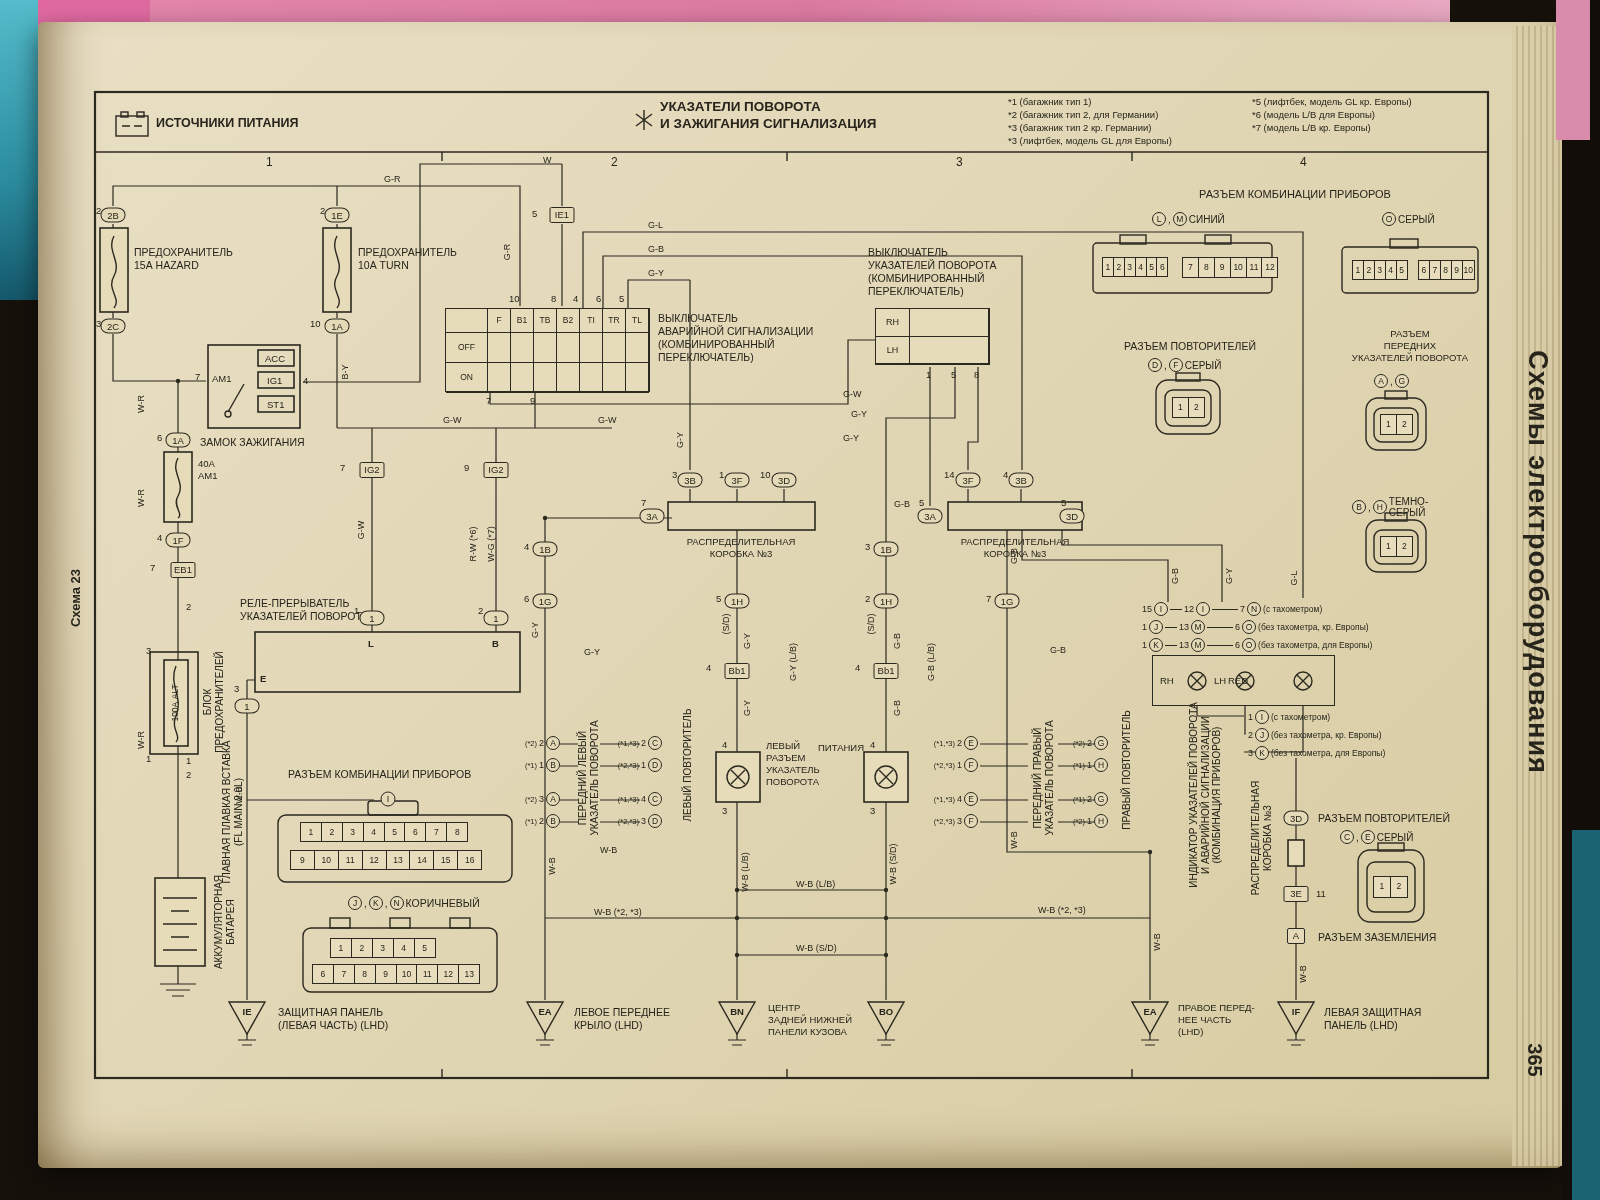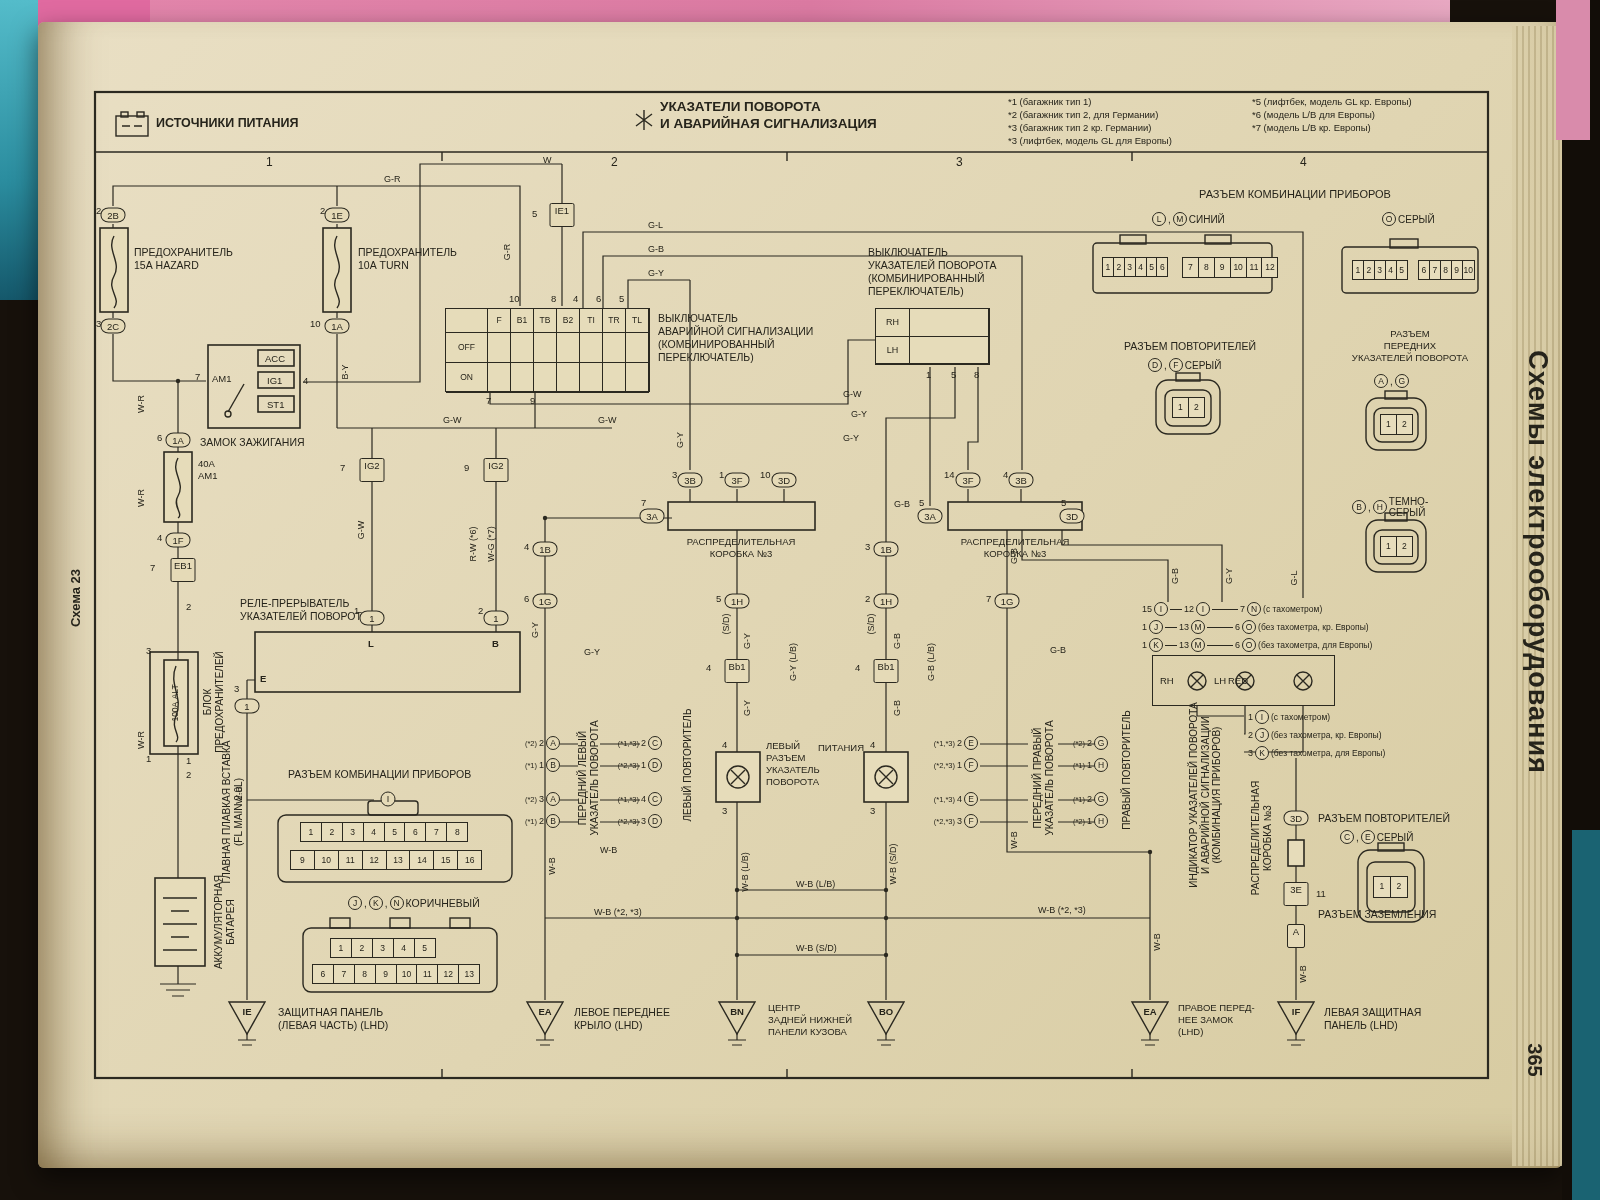--- a/index.html
+++ b/index.html
@@ -23,21 +23,21 @@
   .lab{position:absolute;font-size:10.5px;line-height:12px;white-space:nowrap;color:#26241b}
   .b{font-weight:bold}
   .ctr{text-align:center}
   .small{font-size:9.5px;line-height:11px}
   .t8{font-size:8.5px}
   .pin{position:absolute;font-size:9.5px;line-height:10px;white-space:nowrap}
   .vc{position:absolute;white-space:nowrap;transform:translate(-50%,-50%) rotate(-90deg);font-size:10px;line-height:11.5px;text-align:center}
   .vcr{position:absolute;white-space:nowrap;transform:translate(-50%,-50%) rotate(90deg)}
   .codebox{position:absolute;transform:translate(-50%,-50%);min-width:25px;height:15px;border:1.4px solid #2b2920;
     border-radius:8px/7px;font-size:9.5px;line-height:13px;text-align:center;background:#e5dab7;padding:0 2px;white-space:nowrap}
-  .codebox.sq{border-radius:2px;height:24px;line-height:14px}
+  .codebox.sq{border-radius:2px;height:16px;line-height:14px}
   .cletp{position:absolute;transform:translate(-50%,-50%);width:15px;height:15px;border:1.2px solid #2b2920;border-radius:50%;
     font-size:9px;line-height:13px;text-align:center;background:#e5dab7}
   .clet{display:inline-block;width:14px;height:14px;border:1.2px solid #2b2920;border-radius:50%;font-size:8.5px;line-height:12px;
     text-align:center;background:#e5dab7;flex:none}
   .cells{position:absolute;display:flex;padding-left:1px}
   .cell{border:1.1px solid #2b2920;margin-left:-1.1px;min-width:14px;height:20px;font-size:8.5px;line-height:18px;text-align:center;
     padding:0 1px;background:#e7ddbc}
   .c22 .cell{min-width:22px}.c25 .cell{min-width:25px}.c12 .cell{min-width:12px}.c17 .cell{min-width:17px;height:21px}
   .c18 .cell{min-width:18px;height:22px}
   .box{position:absolute;border:1.6px solid #2b2920}
@@ -228,21 +228,21 @@
       <circle cx="1150" cy="852" r="2.2"></circle>
   </g>
 </svg>
 
 <div class="vc b" style="left:76px;top:598px;font-size:13px">Схема 23</div>
 <div class="vcr b" style="left:1537px;top:562px;font-size:27px;letter-spacing:1px">Схемы электрооборудования</div>
 <div class="vcr b" style="left:1534px;top:1060px;font-size:20px">365</div>
 
 <div class="lab b" style="left:156px;top:117px;font-size:12.5px">ИСТОЧНИКИ ПИТАНИЯ</div>
 <div class="lab b" style="left:660px;top:101px;font-size:13.5px">УКАЗАТЕЛИ ПОВОРОТА</div>
-<div class="lab b" style="left:660px;top:118px;font-size:13.5px">И АВАРИЙНАЯ СИГНАЛИЗАЦИЯ</div>
+<div class="lab b" style="left:660px;top:118px;font-size:13.5px">И ЗАЖИГАНИЯ СИГНАЛИЗАЦИЯ</div>
 <div class="lab small" style="left:1008px;top:96px">*1 (багажник тип 1)</div>
 <div class="lab small" style="left:1008px;top:109px">*2 (багажник тип 2, для Германии)</div>
 <div class="lab small" style="left:1008px;top:122px">*3 (багажник тип 2 кр. Германии)</div>
 <div class="lab small" style="left:1008px;top:135px">*3 (лифтбек, модель GL для Европы)</div>
 <div class="lab small" style="left:1252px;top:96px">*5 (лифтбек, модель GL кр. Европы)</div>
 <div class="lab small" style="left:1252px;top:109px">*6 (модель L/B для Европы)</div>
 <div class="lab small" style="left:1252px;top:122px">*7 (модель L/B кр. Европы)</div>
 <div class="lab" style="left:266px;top:156px;font-size:12px">1</div>
 <div class="lab" style="left:611px;top:156px;font-size:12px">2</div>
 <div class="lab" style="left:956px;top:156px;font-size:12px">3</div>
@@ -713,36 +713,36 @@
   <span class="clet">E</span>
   <span>СЕРЫЙ</span>
 </div>
 <div class="cells c18" style="left:1373px;top:876px">
     <span class="cell">1</span>
     <span class="cell">2</span>
   </div>
 <div class="codebox sq" style="left:1296px;top:894px">3E</div>
 <div class="pin" style="left:1316px;top:889px">11</div>
 <div class="codebox sq" style="left:1296px;top:936px;min-width:18px">A</div>
-<div class="lab" style="left:1318px;top:908px">РАЗЪЕМ ЗАЗЕМЛЕНИЯ</div>
+<div class="lab" style="left:1318px;top:931px">РАЗЪЕМ ЗАЗЕМЛЕНИЯ</div>
 
 <div class="gcode" style="left:247px;top:1006px">IE</div>
 <div class="lab" style="left:278px;top:1006px">ЗАЩИТНАЯ ПАНЕЛЬ</div>
 <div class="lab" style="left:278px;top:1019px">(ЛЕВАЯ ЧАСТЬ) (LHD)</div>
 <div class="gcode" style="left:545px;top:1006px">EA</div>
 <div class="lab" style="left:574px;top:1006px">ЛЕВОЕ ПЕРЕДНЕЕ</div>
 <div class="lab" style="left:574px;top:1019px">КРЫЛО (LHD)</div>
 <div class="gcode" style="left:737px;top:1006px">BN</div>
 <div class="lab small" style="left:768px;top:1002px">ЦЕНТР</div>
 <div class="lab small" style="left:768px;top:1014px">ЗАДНЕЙ НИЖНЕЙ</div>
 <div class="lab small" style="left:768px;top:1026px">ПАНЕЛИ КУЗОВА</div>
 <div class="gcode" style="left:886px;top:1006px">BO</div>
 <div class="gcode" style="left:1150px;top:1006px">EA</div>
 <div class="lab small" style="left:1178px;top:1002px">ПРАВОЕ ПЕРЕД-</div>
-<div class="lab small" style="left:1178px;top:1014px">НЕЕ ЗАМОК</div>
+<div class="lab small" style="left:1178px;top:1014px">НЕЕ ЧАСТЬ</div>
 <div class="lab small" style="left:1178px;top:1026px">(LHD)</div>
 <div class="gcode" style="left:1296px;top:1006px">IF</div>
 <div class="lab" style="left:1324px;top:1006px">ЛЕВАЯ ЗАЩИТНАЯ</div>
 <div class="lab" style="left:1324px;top:1019px">ПАНЕЛЬ (LHD)</div>
 
 <div class="wl" style="left:384px;top:175px">G-R</div>
 <div class="wl" style="left:543px;top:156px">W</div>
 <div class="wl wlv" style="left:508px;top:252px">G-R</div>
 <div class="wl wlv" style="left:346px;top:372px">B-Y</div>
 <div class="wl wlv" style="left:142px;top:404px">W-R</div>

